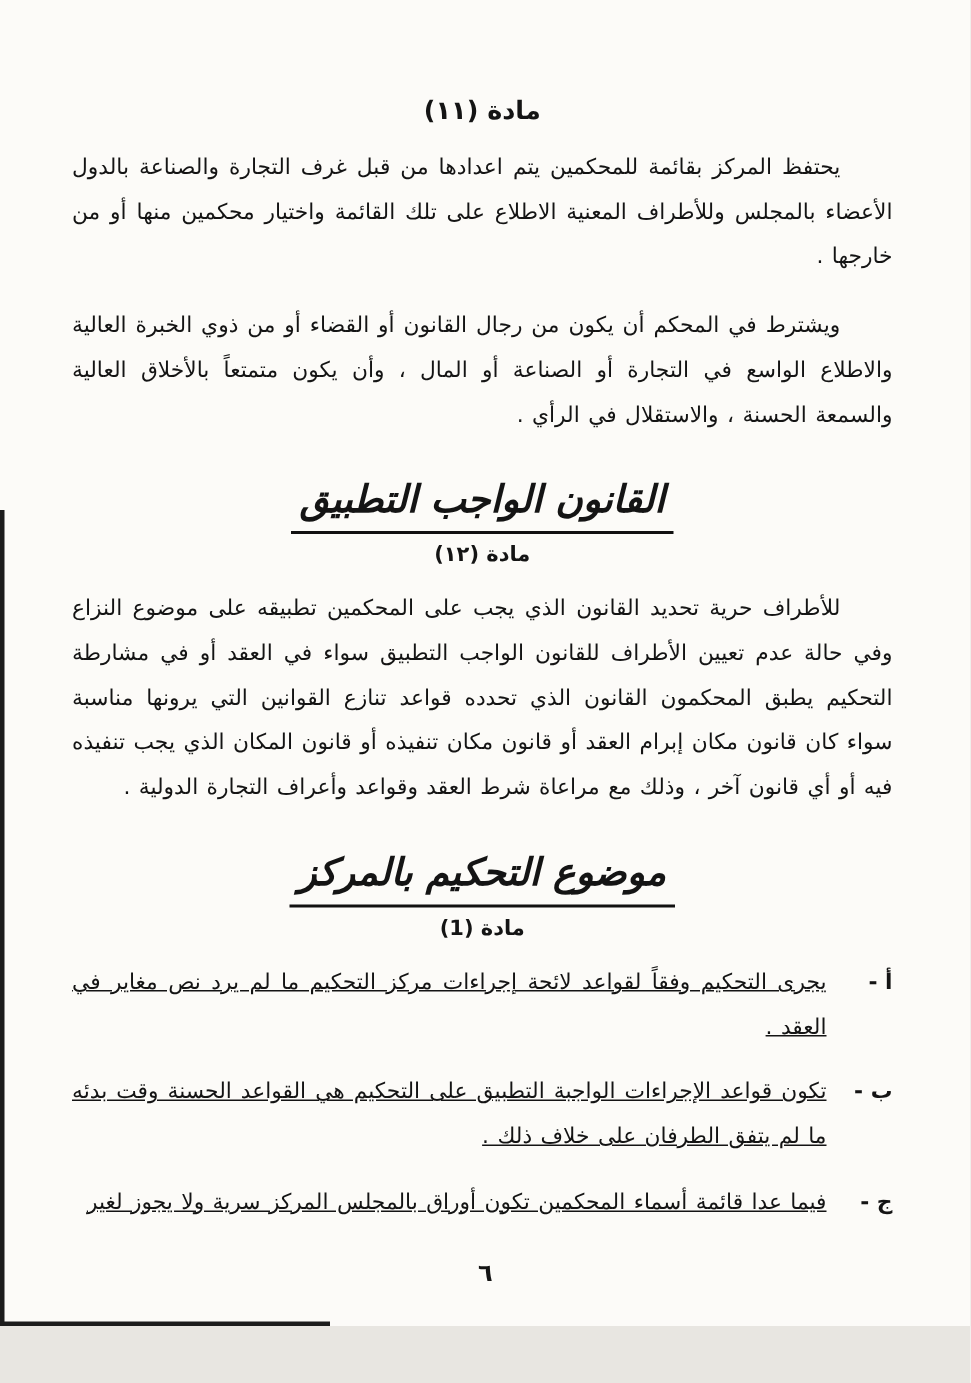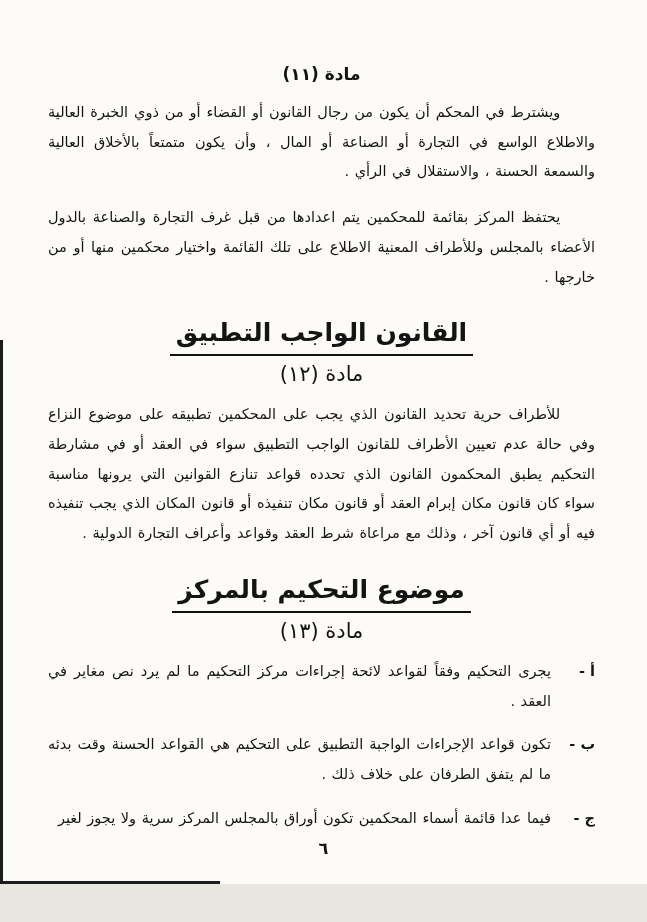--- a/index.html
+++ b/index.html
@@ -45,52 +45,54 @@
     line-height: 2.05;
     text-align: justify;
     text-align-last: right;
     margin: 0 0 16px 0;
     text-indent: 2.4em;
     word-spacing: 1px;
   }
   .section-heading {
     text-align: center;
     margin: 26px 0 6px 0;
+    font-style: italic;
   }
   .section-heading .heading-text {
     display: inline-block;
     font-weight: bold;
     font-size: 25px;
     padding: 0 6px 7px 6px;
     border-bottom: 2.5px solid #111;
   }
   .article-sub {
     text-align: center;
-    font-weight: normal;
-    font-size: 21px;
+    font-weight: bold;
+    font-size: 14px;
     margin: 2px 0 14px 0;
     letter-spacing: 1px;
   }
   .list-item {
     display: flex;
     flex-direction: row;
     margin: 0 0 14px 0;
     font-size: 14.5px;
     line-height: 2.05;
   }
   .list-marker {
     flex: 0 0 44px;
     font-weight: bold;
     white-space: nowrap;
   }
   .list-text {
     flex: 1;
     text-align: justify;
     text-align-last: right;
     word-spacing: 1px;
+    text-decoration: underline;
   }
   .page-number {
     position: absolute;
     bottom: 26px;
     left: 0;
     width: 100%;
     text-align: center;
     font-size: 16px;
     font-weight: bold;
   }
@@ -98,37 +100,37 @@
 </head>
 <body>
 
 <div class="page">
 
   <div class="scan-edge-left"></div>
   <div class="scan-edge-bottom"></div>
 
   <div class="article-label">مادة (١١)</div>
 
+  <p class="para">يحتفظ المركز بقائمة للمحكمين يتم اعدادها من قبل غرف التجارة والصناعة بالدول الأعضاء بالمجلس وللأطراف المعنية الاطلاع على تلك القائمة واختيار محكمين منها أو من خارجها .</p>
+
   <p class="para">ويشترط في المحكم أن يكون من رجال القانون أو القضاء أو من ذوي الخبرة العالية والاطلاع الواسع في التجارة أو الصناعة أو المال ، وأن يكون متمتعاً بالأخلاق العالية والسمعة الحسنة ، والاستقلال في الرأي .</p>
-
-  <p class="para">يحتفظ المركز بقائمة للمحكمين يتم اعدادها من قبل غرف التجارة والصناعة بالدول الأعضاء بالمجلس وللأطراف المعنية الاطلاع على تلك القائمة واختيار محكمين منها أو من خارجها .</p>
 
   <div class="section-heading">
     <span class="heading-text">القانون الواجب التطبيق</span>
   </div>
 
   <div class="article-sub">مادة (١٢)</div>
 
   <p class="para">للأطراف حرية تحديد القانون الذي يجب على المحكمين تطبيقه على موضوع النزاع وفي حالة عدم تعيين الأطراف للقانون الواجب التطبيق سواء في العقد أو في مشارطة التحكيم يطبق المحكمون القانون الذي تحدده قواعد تنازع القوانين التي يرونها مناسبة سواء كان قانون مكان إبرام العقد أو قانون مكان تنفيذه أو قانون المكان الذي يجب تنفيذه فيه أو أي قانون آخر ، وذلك مع مراعاة شرط العقد وقواعد وأعراف التجارة الدولية .</p>
 
   <div class="section-heading">
     <span class="heading-text">موضوع التحكيم بالمركز</span>
   </div>
 
-  <div class="article-sub">مادة (١٣)</div>
+  <div class="article-sub">مادة (1)</div>
 
   <div class="list-item">
     <span class="list-marker">أ -</span>
     <span class="list-text">يجرى التحكيم وفقاً لقواعد لائحة إجراءات مركز التحكيم ما لم يرد نص مغاير في العقد .</span>
   </div>
 
   <div class="list-item">
     <span class="list-marker">ب -</span>
     <span class="list-text">تكون قواعد الإجراءات الواجبة التطبيق على التحكيم هي القواعد الحسنة وقت بدئه ما لم يتفق الطرفان على خلاف ذلك .</span>
   </div>

